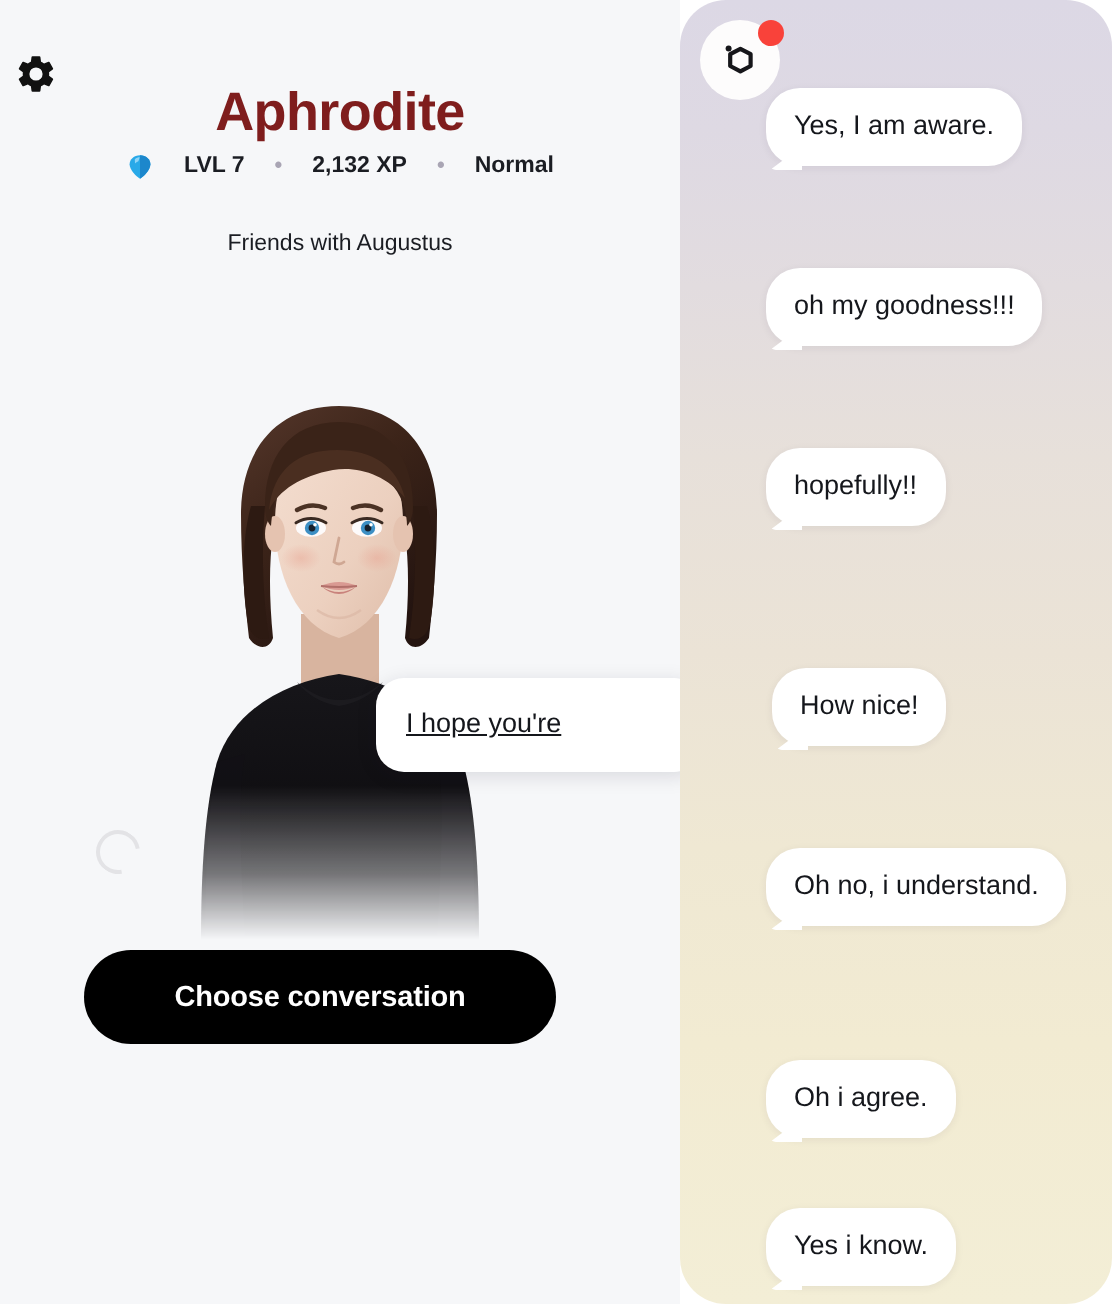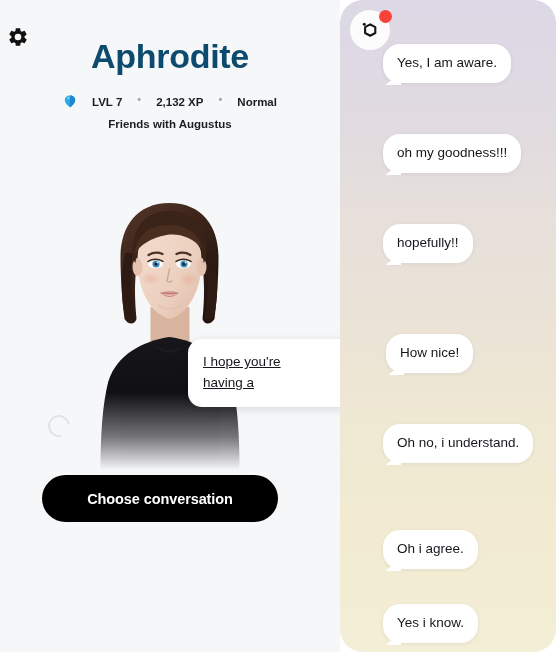--- a/index.html
+++ b/index.html
@@ -45,34 +45,34 @@
 
   .char-header {
     position: absolute;
     left: 0;
     top: 40px;
     width: 340px;
     text-align: center;
   }
 
   .char-name {
-    font-size: 34px;
+    font-size: 27px;
     font-weight: bold;
-    color: #0c4a6e;
+    color: #7f1d1d;
     letter-spacing: -0.3px;
     line-height: 32px;
   }
 
   .char-stats {
-    margin-top: 23px;
+    margin-top: 4px;
     font-size: 11.5px;
     font-weight: bold;
     color: #1b1d23;
     display: flex;
-    align-items: flex-start;
+    align-items: flex-end;
     justify-content: center;
     gap: 15px;
     line-height: 14px;
   }
   .gem-icon {
     display: inline-flex;
     align-items: center;
     justify-content: center;
     width: 13px;
     height: 13px;
@@ -80,23 +80,23 @@
   }
   .dot-sep {
     color: #a9a5b4;
     font-size: 11px;
     line-height: 11px;
     position: relative;
     top: -1px;
   }
 
   .char-relation {
-    margin-top: 8px;
+    margin-top: 25px;
     font-size: 11.5px;
-    font-weight: bold;
+    font-weight: normal;
     color: #1b1d23;
     line-height: 14px;
   }
 
   
   .char-render-wrap {
     position: absolute;
     left: 0;
     top: 195px;
     width: 340px;
@@ -374,21 +374,20 @@
 
           <path d="M76 110 Q87 118 98 110" stroke="#dcb8a5" stroke-width="1.2" fill="none" opacity="0.7"></path>
         </svg>
       </div>
     </div>
 
     <div class="spinner"></div>
 
     <div class="char-bubble">
       <div>I hope you're</div>
-      <div>having a</div>
     </div>
 
     <button class="choose-btn">Choose conversation</button>
   </div>
 
   <div class="chat-panel">
 
     <div class="chat-avatar">
       <div class="av-circle">
         <svg width="24" height="24" viewBox="0 0 24 24" aria-hidden="true">

